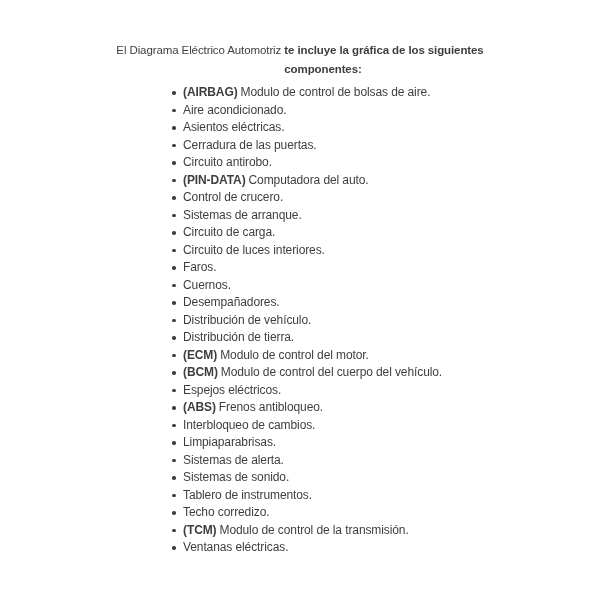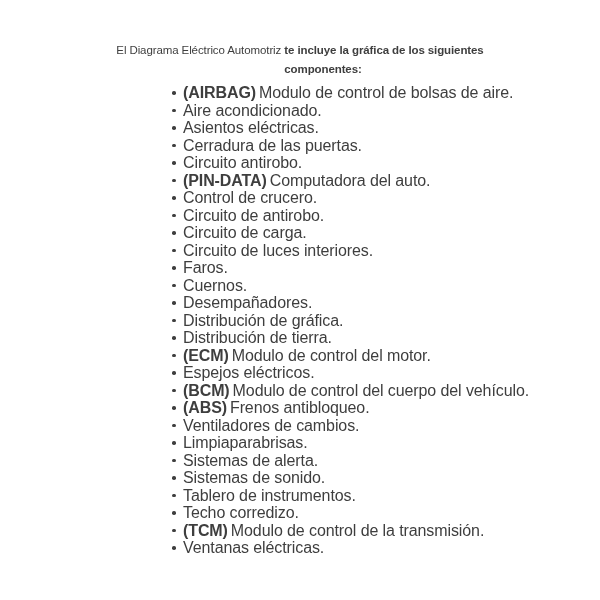--- a/index.html
+++ b/index.html
@@ -20,21 +20,21 @@
   }
   .title .bold { font-weight: 700; margin-top: 48px; }
   .title .line2 { display: block; font-weight: 700; margin-left: 46px; }
   ul.components {
     margin: 5px 0 0 0;
     padding: 0 0 0 183px;
     list-style: none;
   }
   ul.components li {
     position: relative;
-    font-size: 16px;
+    font-size: 12px;
     line-height: 17.5px;
     letter-spacing: -0.1px;
     white-space: nowrap;
   }
   ul.components li::before {
     content: "";
     position: absolute;
     left: -11px;
     top: 7px;
     width: 3.5px;
@@ -51,33 +51,33 @@
 <p class="title"><span>El Diagrama Eléctrico Automotriz</span> <span class="bold">te incluye la gráfica de los siguientes</span><span class="line2">componentes:</span></p>
 
 <ul class="components">
   <li><span class="b">(AIRBAG)</span><span>Modulo de control de bolsas de aire.</span></li>
   <li><span class="b"></span><span>Aire acondicionado.</span></li>
   <li><span class="b"></span><span>Asientos eléctricas.</span></li>
   <li><span class="b"></span><span>Cerradura de las puertas.</span></li>
   <li><span class="b"></span><span>Circuito antirobo.</span></li>
   <li><span class="b">(PIN-DATA)</span><span>Computadora del auto.</span></li>
   <li><span class="b"></span><span>Control de crucero.</span></li>
-  <li><span class="b"></span><span>Circuito de antirobo.</span></li>
+  <li><span class="b"></span><span>Sistemas de arranque.</span></li>
   <li><span class="b"></span><span>Circuito de carga.</span></li>
   <li><span class="b"></span><span>Circuito de luces interiores.</span></li>
   <li><span class="b"></span><span>Faros.</span></li>
   <li><span class="b"></span><span>Cuernos.</span></li>
   <li><span class="b"></span><span>Desempañadores.</span></li>
-  <li><span class="b"></span><span>Distribución de gráfica.</span></li>
+  <li><span class="b"></span><span>Distribución de vehículo.</span></li>
   <li><span class="b"></span><span>Distribución de tierra.</span></li>
   <li><span class="b">(ECM)</span><span>Modulo de control del motor.</span></li>
+  <li><span class="b">(BCM)</span><span>Modulo de control del cuerpo del vehículo.</span></li>
   <li><span class="b"></span><span>Espejos eléctricos.</span></li>
-  <li><span class="b">(BCM)</span><span>Modulo de control del cuerpo del vehículo.</span></li>
   <li><span class="b">(ABS)</span><span>Frenos antibloqueo.</span></li>
-  <li><span class="b"></span><span>Ventiladores de cambios.</span></li>
+  <li><span class="b"></span><span>Interbloqueo de cambios.</span></li>
   <li><span class="b"></span><span>Limpiaparabrisas.</span></li>
   <li><span class="b"></span><span>Sistemas de alerta.</span></li>
   <li><span class="b"></span><span>Sistemas de sonido.</span></li>
   <li><span class="b"></span><span>Tablero de instrumentos.</span></li>
   <li><span class="b"></span><span>Techo corredizo.</span></li>
   <li><span class="b">(TCM)</span><span>Modulo de control de la transmisión.</span></li>
   <li><span class="b"></span><span>Ventanas eléctricas.</span></li>
 </ul>
 
 </body></html>

